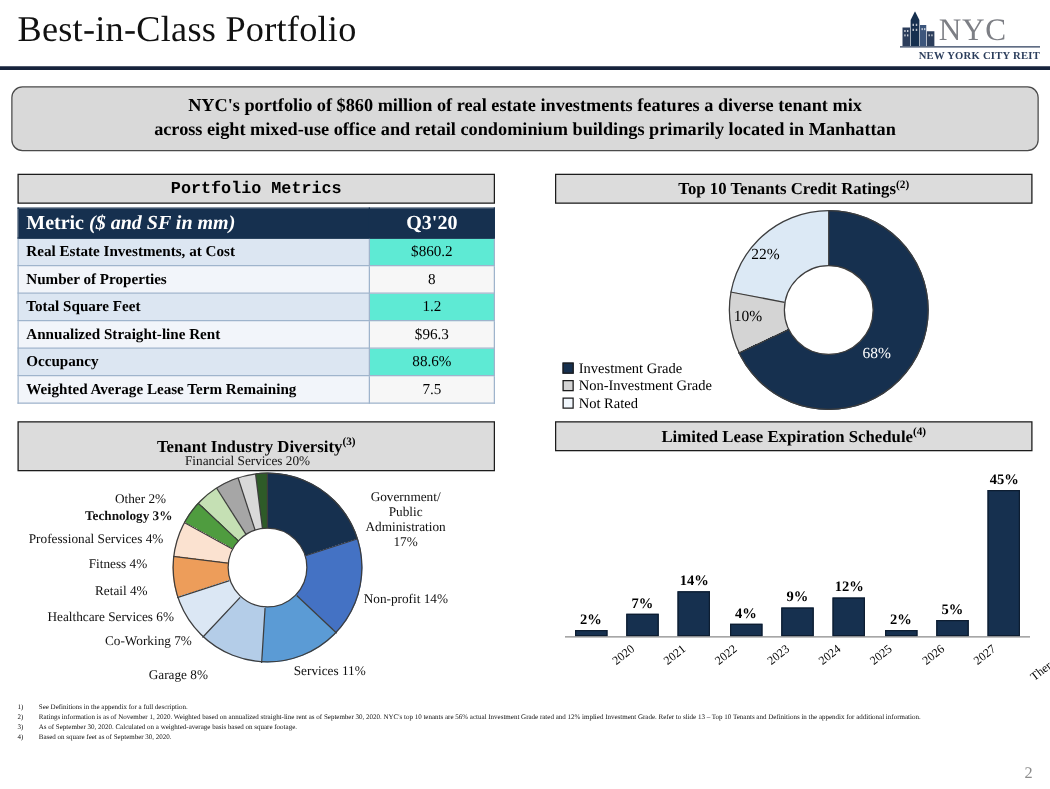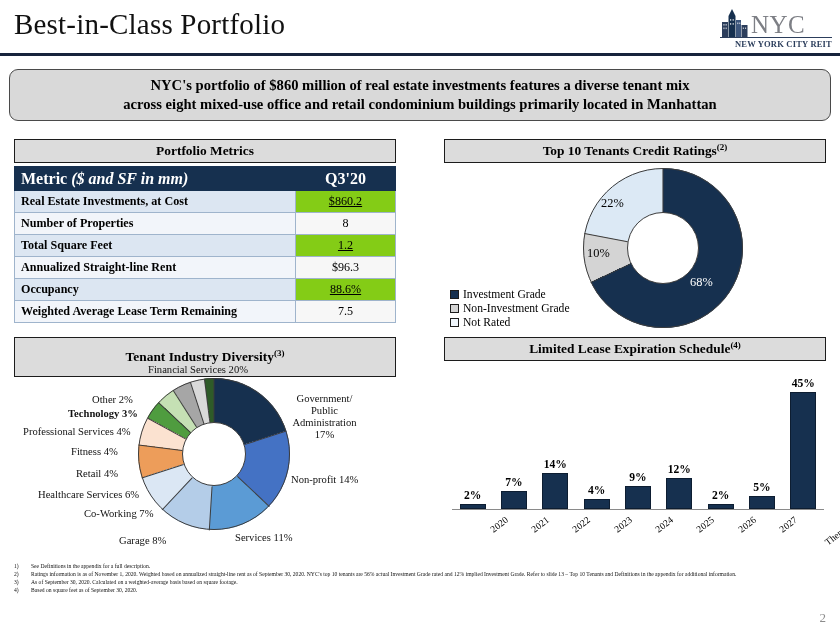--- a/index.html
+++ b/index.html
@@ -60,21 +60,21 @@
   }
   .tbl thead th {
     background:#16304f; color:#ffffff; font-weight:700; border-color:#16304f;
     font-size:16px; height:24px;
   }
   .tbl thead th.c2 { text-align:center; width:100px; }
   .tbl thead th.c1 { text-align:left; }
   .tbl td.lbl { font-weight:700; text-align:left; }
   .tbl td.val { text-align:center; width:100px; }
   .r-odd  .lbl { background:#dce6f2; }
-  .r-odd  .val { background:#84cc16;text-decoration:underline; }
+  .r-odd  .val { background:#5eead4; }
   .r-even .lbl { background:#f2f5fa; }
   .r-even .val { background:#f7f7f7; }
 
   
   .donut-wrap { position:absolute; }
   .donut {
     position:absolute; border-radius:50%;
   }
   .donut-hole {
     position:absolute; border-radius:50%; background:#ffffff;
@@ -169,21 +169,21 @@
     <div class="logo-sub">NEW YORK CITY REIT</div>
   </div>
 
   <div class="hrule"></div>
 
   <div class="banner">
     <div class="banner-line">NYC's portfolio of $860 million of real estate investments features a diverse tenant mix</div>
     <div class="banner-line">across eight mixed-use office and retail condominium buildings primarily located in Manhattan</div>
   </div>
 
-  <div class="sec-head" style="left:14px; top:139px; width:382px; height:24px;">
+  <div class="sec-head" style="left:14px; top:139px; width:382px; height:24px;font-family:Liberation Mono, monospace;">
     <span>Portfolio Metrics</span>
   </div>
 
   <table class="tbl">
     <thead>
       <tr>
         <th class="c1">
           <span>Metric</span>
           <i style="font-weight:700;">($ and SF in mm)</i>
         </th>

